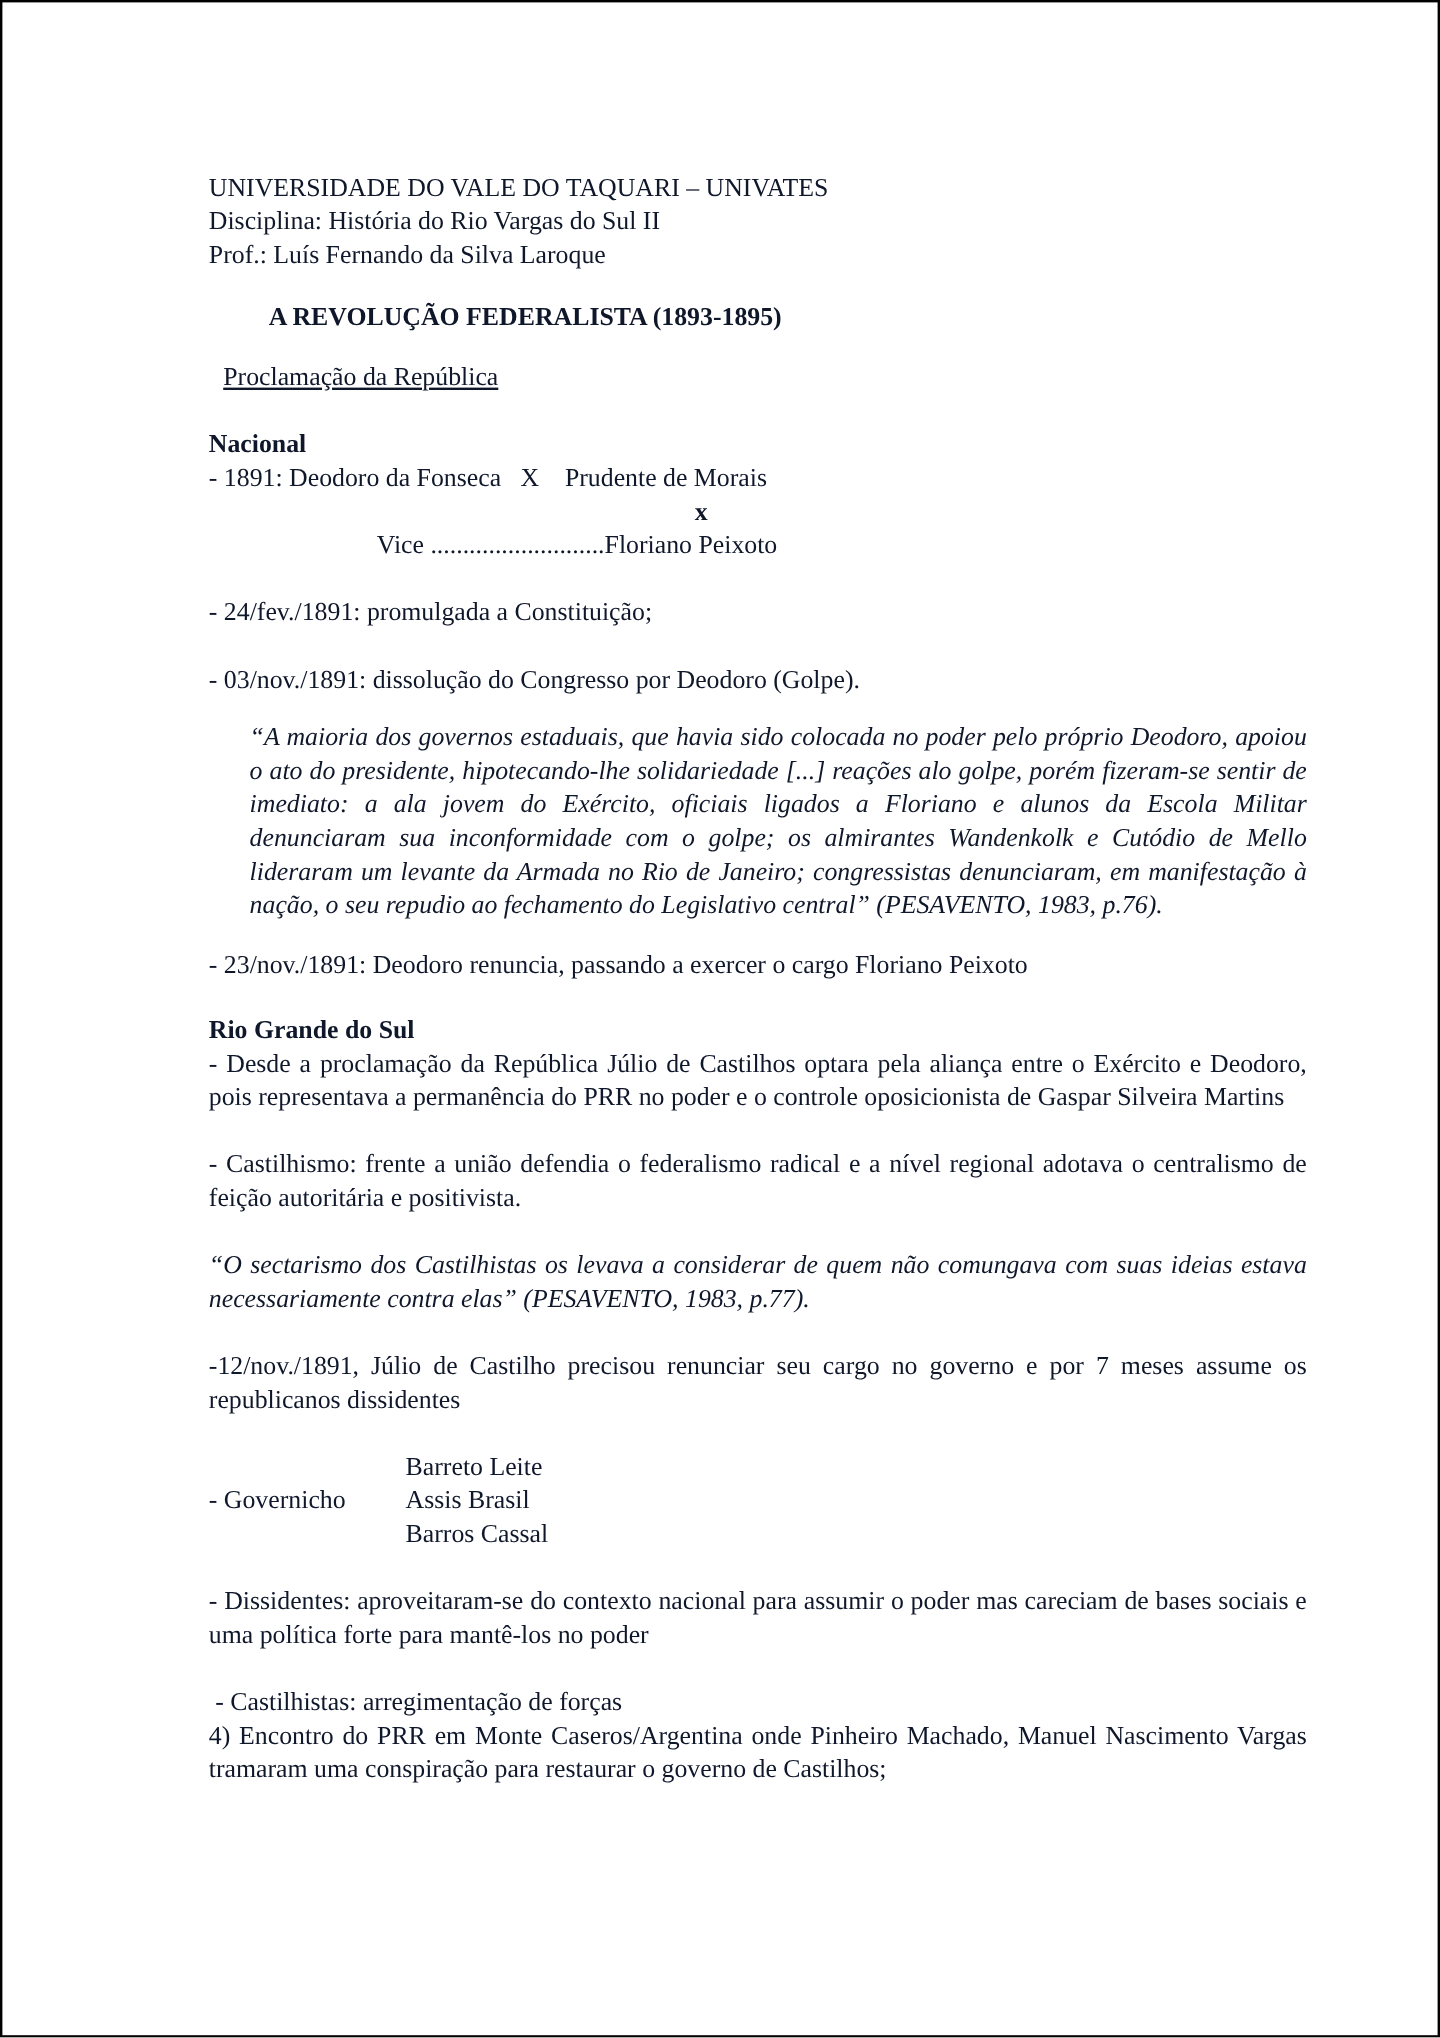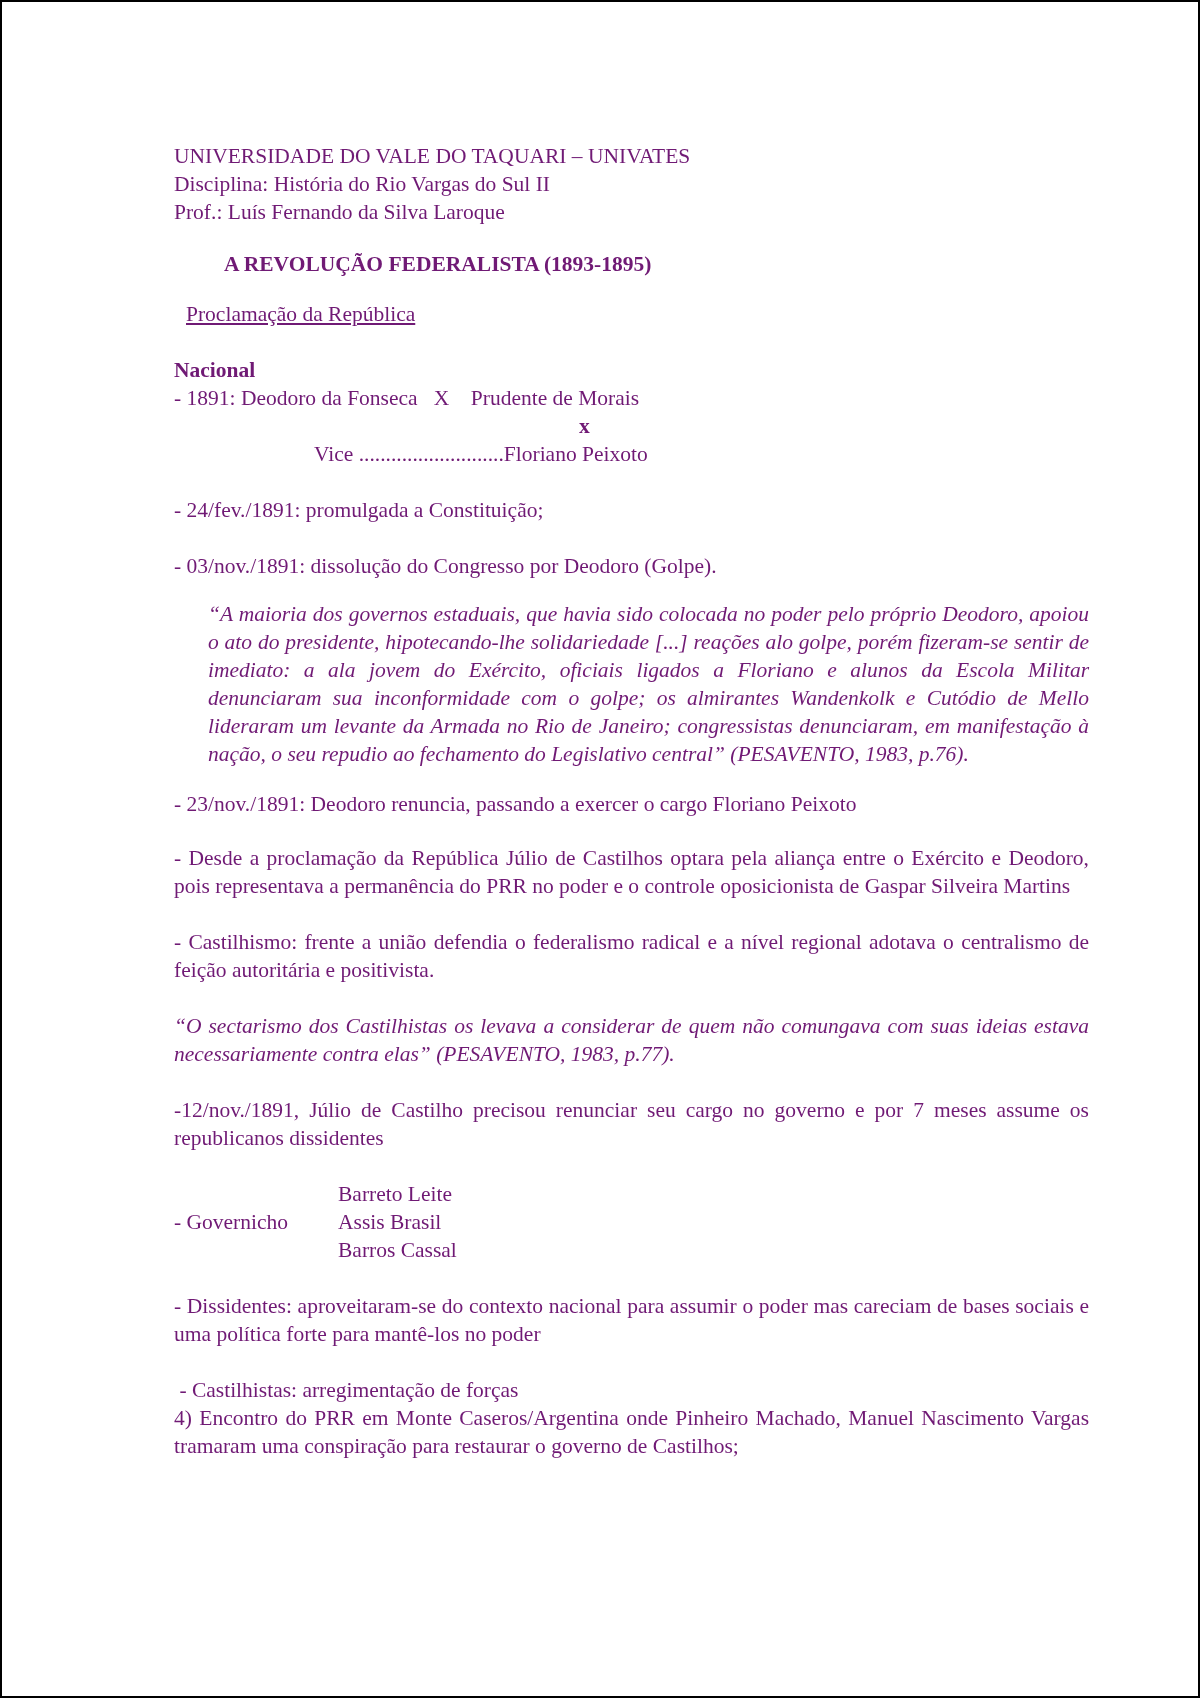--- a/index.html
+++ b/index.html
@@ -6,21 +6,21 @@
     body { width: 1200px; height: 1698px; position: relative; overflow: hidden; }
     .page-frame {
       position: absolute; left: 0; top: 0; width: 1200px; height: 1698px;
       box-sizing: border-box;
       border-top: 2px solid #000; border-left: 2px solid #000;
       border-right: 2px solid #000; border-bottom: 2px solid #000;
       background: #fff;
     }
     .doc {
       position: absolute; left: 172px; top: 140px; width: 915px;
-      font-family: "Liberation Serif", serif; font-size: 21.5px; color: #701a75;
+      font-family: "Liberation Serif", serif; font-size: 21.5px; color: #0f172a;
       line-height: 28px;
     }
     .line { display: block; white-space: pre; }
     .gap { height: 28px; }
     .title { font-weight: bold; padding-left: 50px; }
     .underline { text-decoration: underline; margin-left: 12px; }
     .bold { font-weight: bold; }
     .just { text-align: justify; text-align-last: left; white-space: normal; }
     .quote { font-style: italic; text-align: justify; padding-left: 34px; }
     .quote2 { font-style: italic; text-align: justify; }
@@ -49,20 +49,21 @@
     <div class="gap"></div>
     <span class="line">- 24/fev./1891: promulgada a Constituição;</span>
     <div class="gap"></div>
     <span class="line">- 03/nov./1891: dissolução do Congresso por Deodoro (Golpe).</span>
     <div class="gap" style="height:20px"></div>
     <div class="quote">“A maioria dos governos estaduais, que havia sido colocada no poder pelo próprio Deodoro, apoiou o ato do presidente, hipotecando-lhe solidariedade [...] reações alo golpe, porém fizeram-se sentir de imediato: a ala jovem do Exército, oficiais ligados a Floriano e alunos da Escola Militar denunciaram sua inconformidade com o golpe; os almirantes Wandenkolk e Cutódio de Mello lideraram um levante da Armada no Rio de Janeiro; congressistas denunciaram, em manifestação à nação, o seu repudio ao fechamento do Legislativo central” (PESAVENTO, 1983, p.76).</div>
     <div class="gap" style="height:22px"></div>
     <span class="line">- 23/nov./1891: Deodoro renuncia, passando a exercer o cargo Floriano Peixoto</span>
     <div class="gap" style="height:26px"></div>
 
+    <span class="line bold">Rio Grande do Sul</span>
     <div class="just">- Desde a proclamação da República Júlio de Castilhos optara pela aliança entre o Exército e Deodoro, pois representava a permanência do PRR no poder e o controle oposicionista de Gaspar Silveira Martins</div>
     <div class="gap"></div>
     <div class="just">- Castilhismo: frente a união defendia o federalismo radical e a nível regional adotava o centralismo de feição autoritária e positivista.</div>
     <div class="gap"></div>
     <div class="quote2">“O sectarismo dos Castilhistas os levava a considerar de quem não comungava com suas ideias estava necessariamente contra elas” (PESAVENTO, 1983, p.77).</div>
     <div class="gap"></div>
     <div class="just">-12/nov./1891, Júlio de Castilho precisou renunciar seu cargo no governo e por 7 meses assume os republicanos dissidentes</div>
     <div class="gap"></div>
 
     <div class="gov-table">

